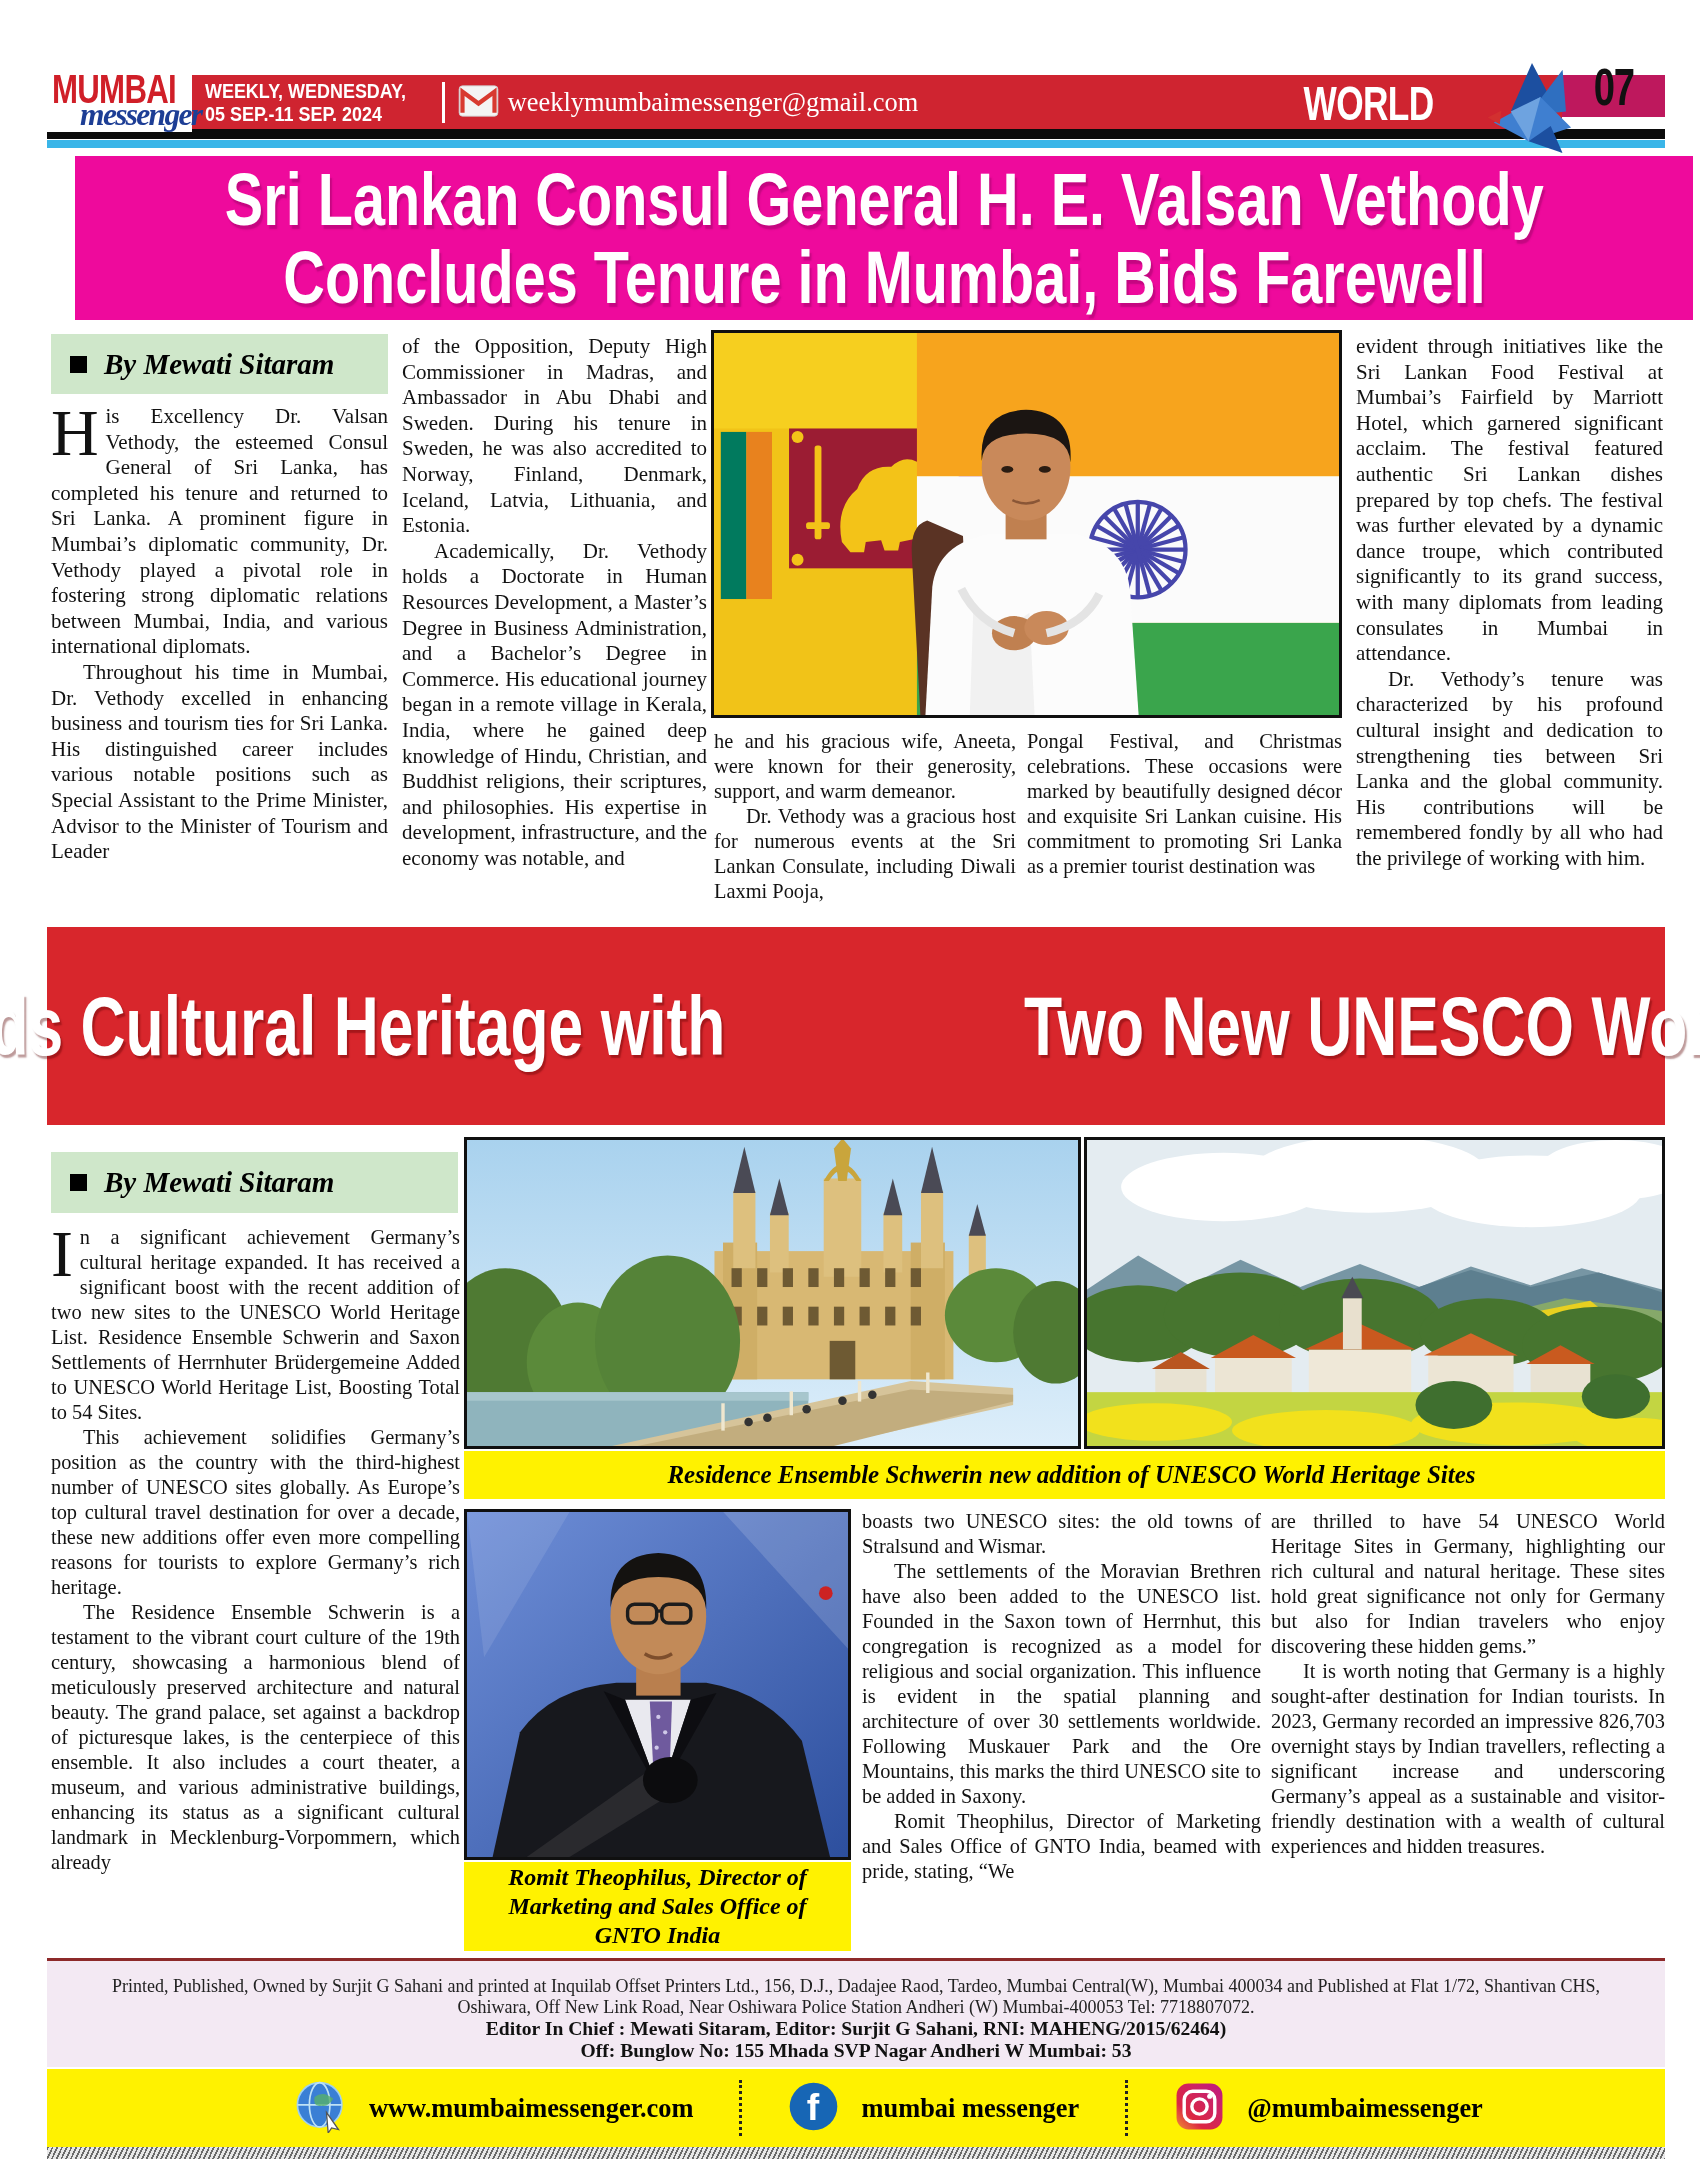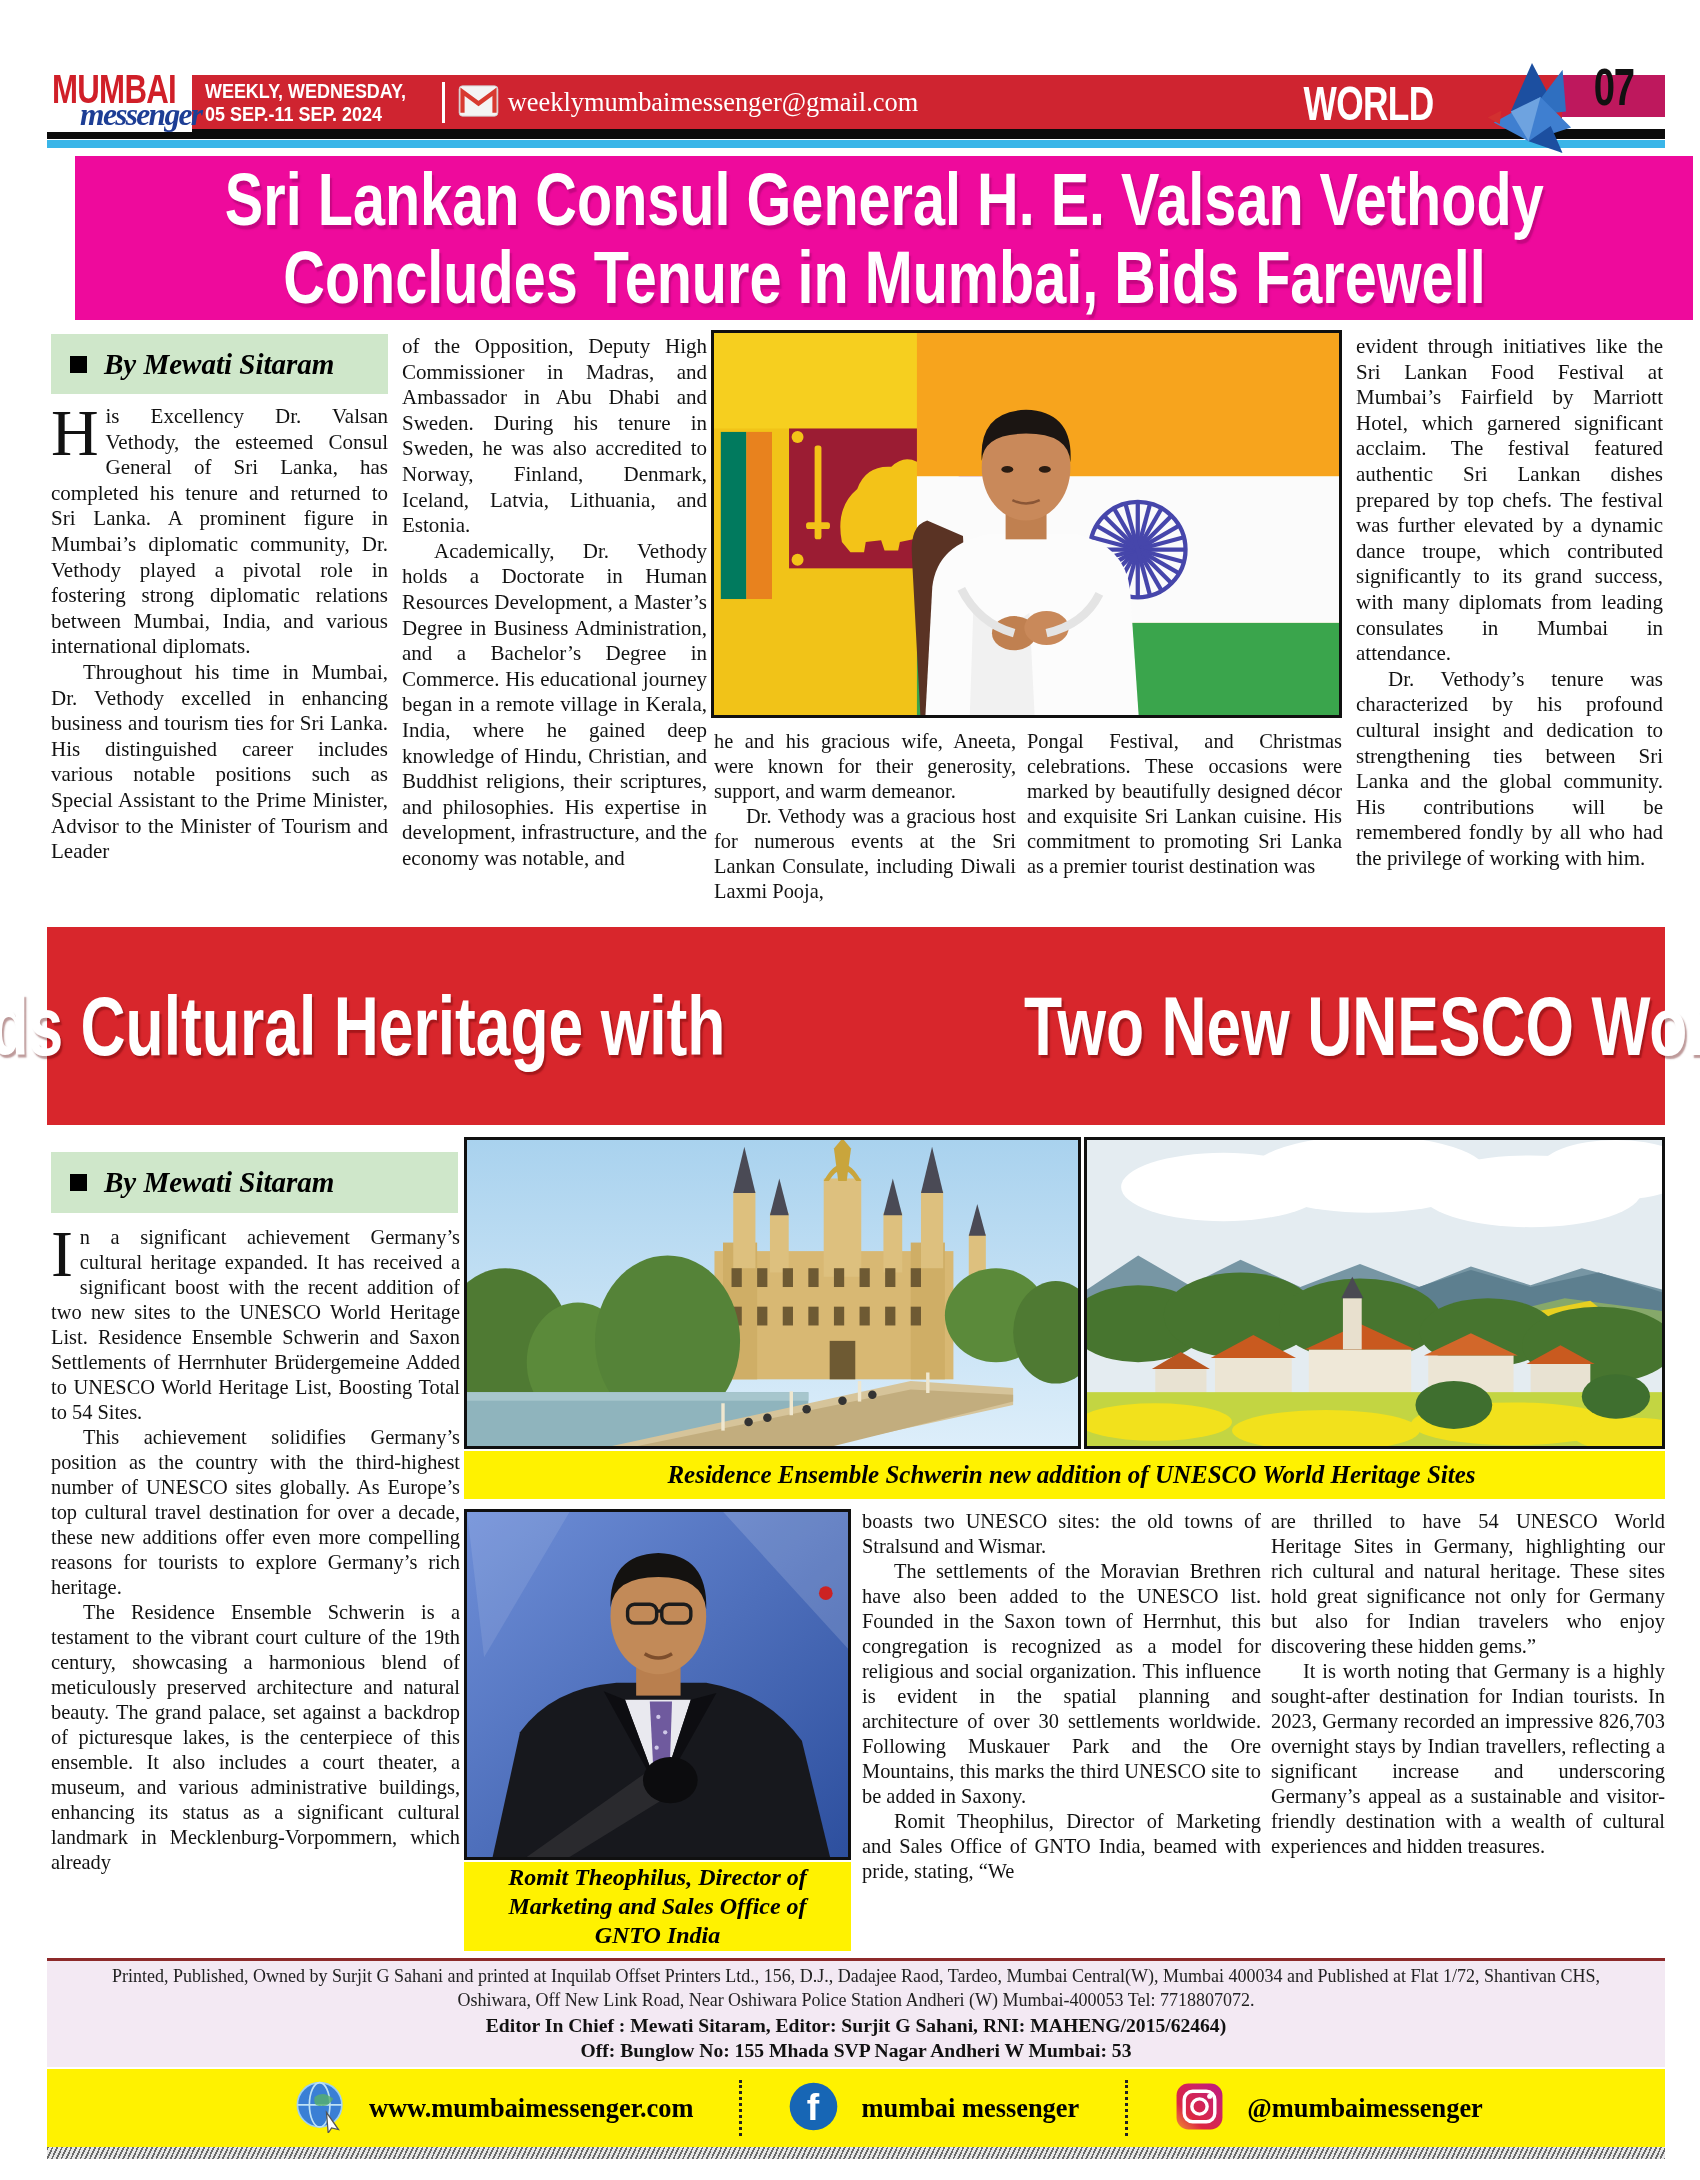--- a/index.html
+++ b/index.html
@@ -103,21 +103,21 @@
     font-family:"Liberation Serif", serif; font-weight:bold; font-style:italic;
     display:flex; align-items:center; justify-content:center;
   }
   .caption1 { font-size:25px; }
   .caption2 { font-size:24px; line-height:29px; padding:5.1px 12px; }
 
   
   .footer-rule { position:absolute; left:47px; top:1958px; width:1618px; height:2.6px; background:#8d2a2a; }
   .footer {
     position:absolute; left:47px; top:1961px; width:1618px; height:106px;
-    background:#f3e9f3; display:flex; flex-direction:column; align-items:center; justify-content:space-between;
+    background:#f3e9f3; display:flex; flex-direction:column; align-items:center; justify-content:flex-end;
     padding:5.1px 17px;
   }
   .footer div { text-align:center; white-space:nowrap; }
   .f-reg { font-size:18px; color:#222; }
   .f-bold { font-size:19.6px; font-weight:bold; color:#111; }
 
   
   .social-bar {
     position:absolute; left:47px; top:2069px; width:1618px; height:78px;
     background:#fff200; display:flex; align-items:center; padding-left:247px; gap:22px;

